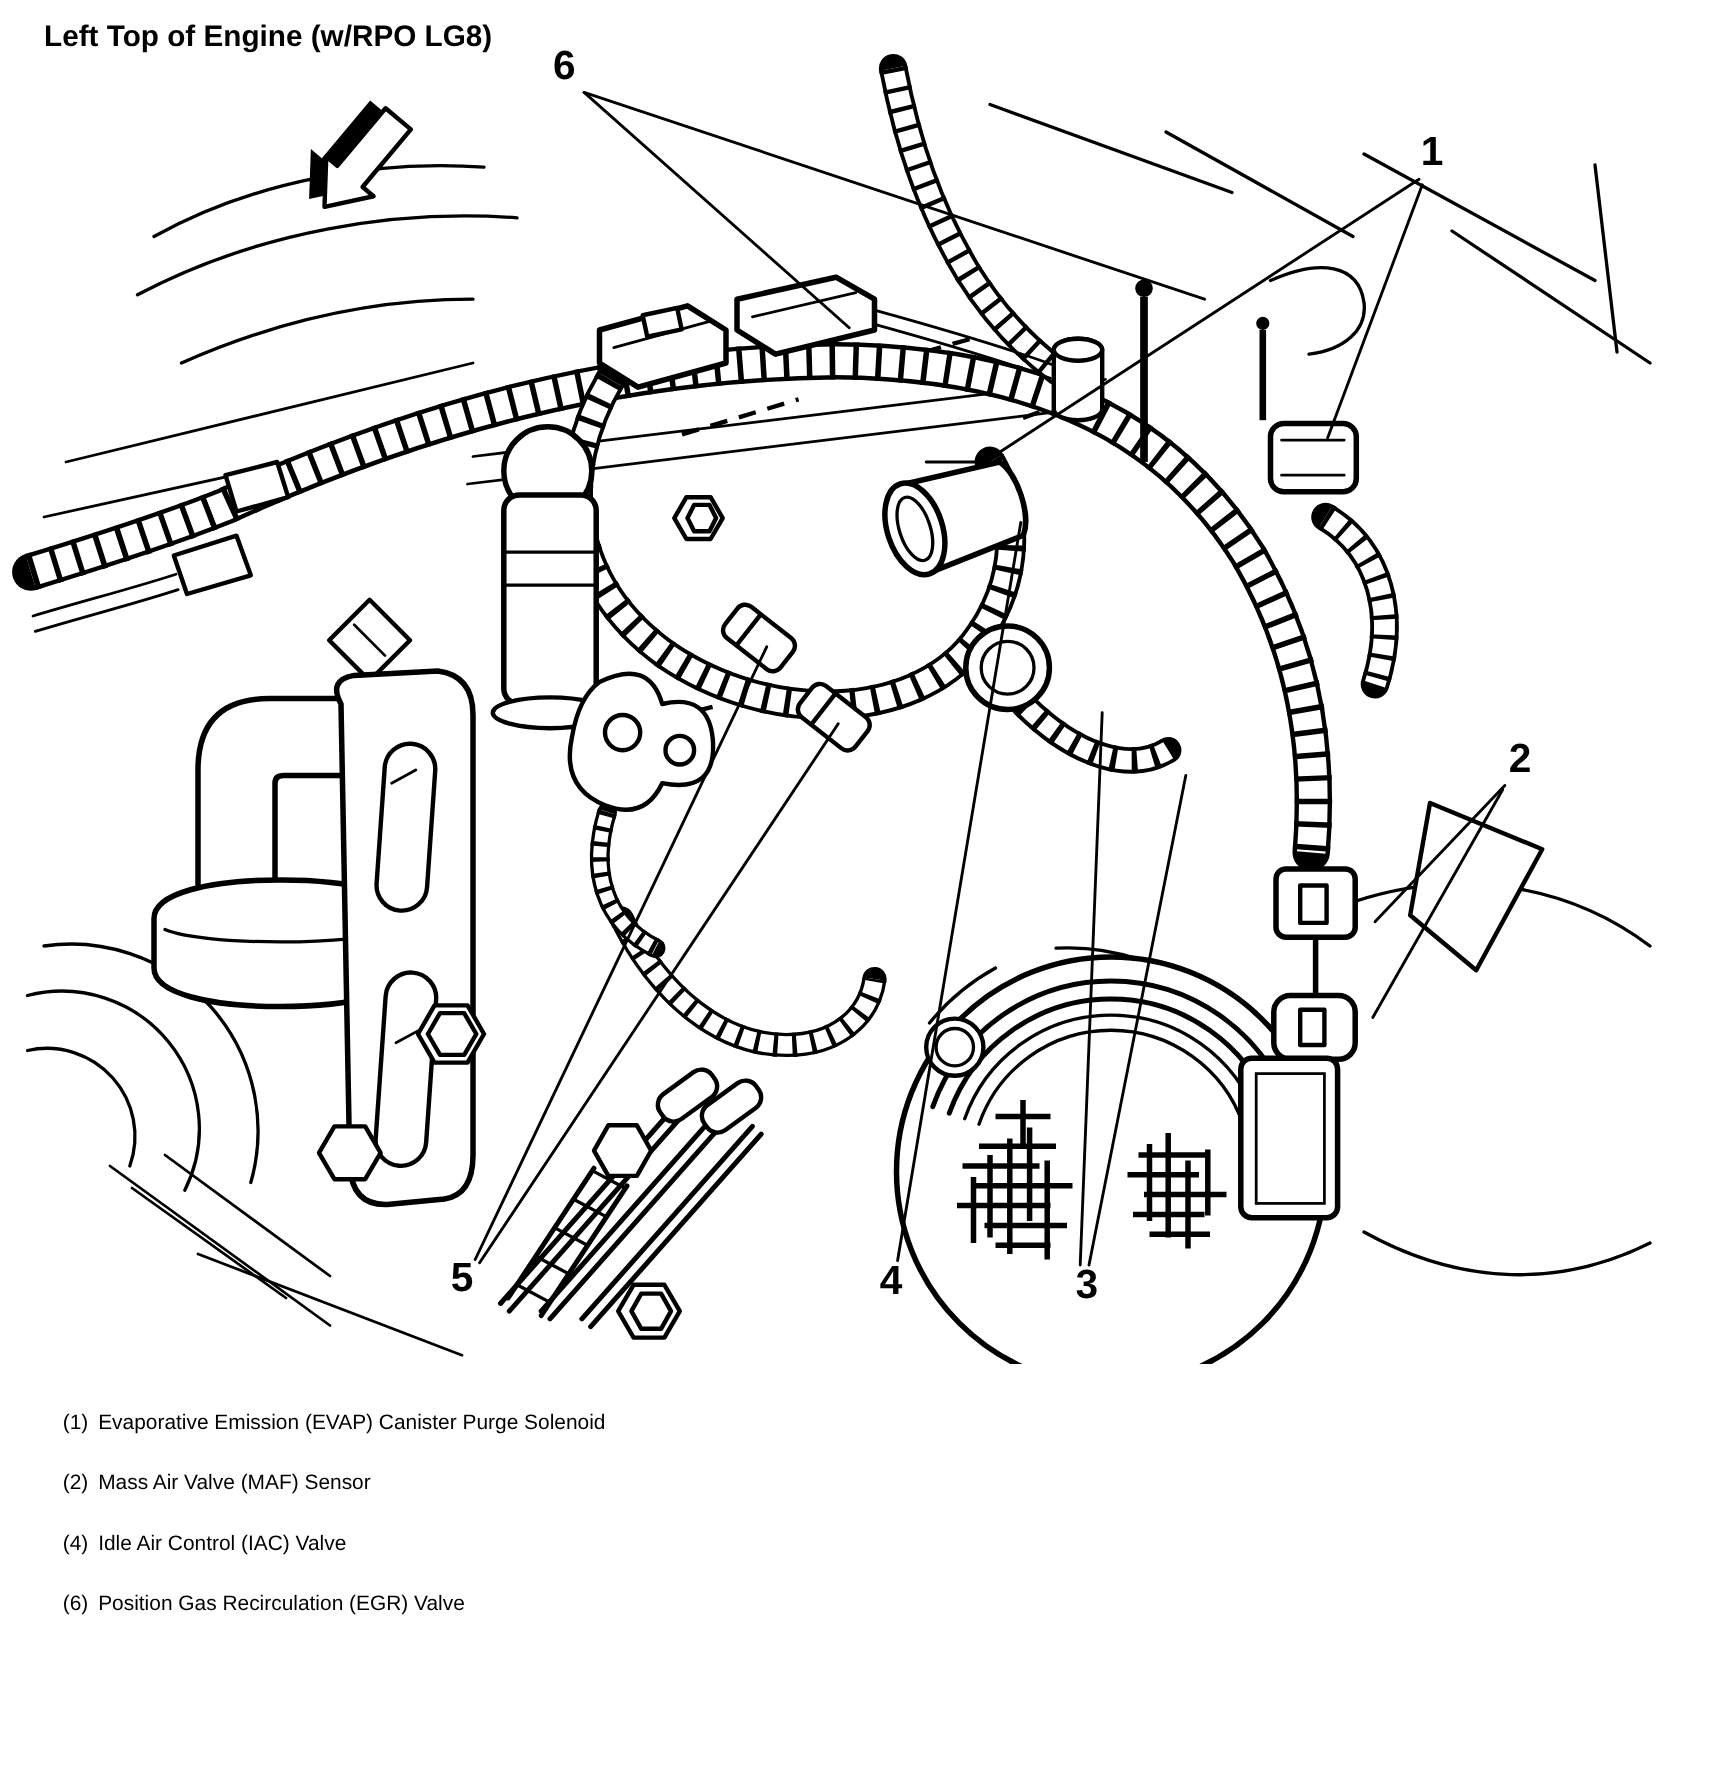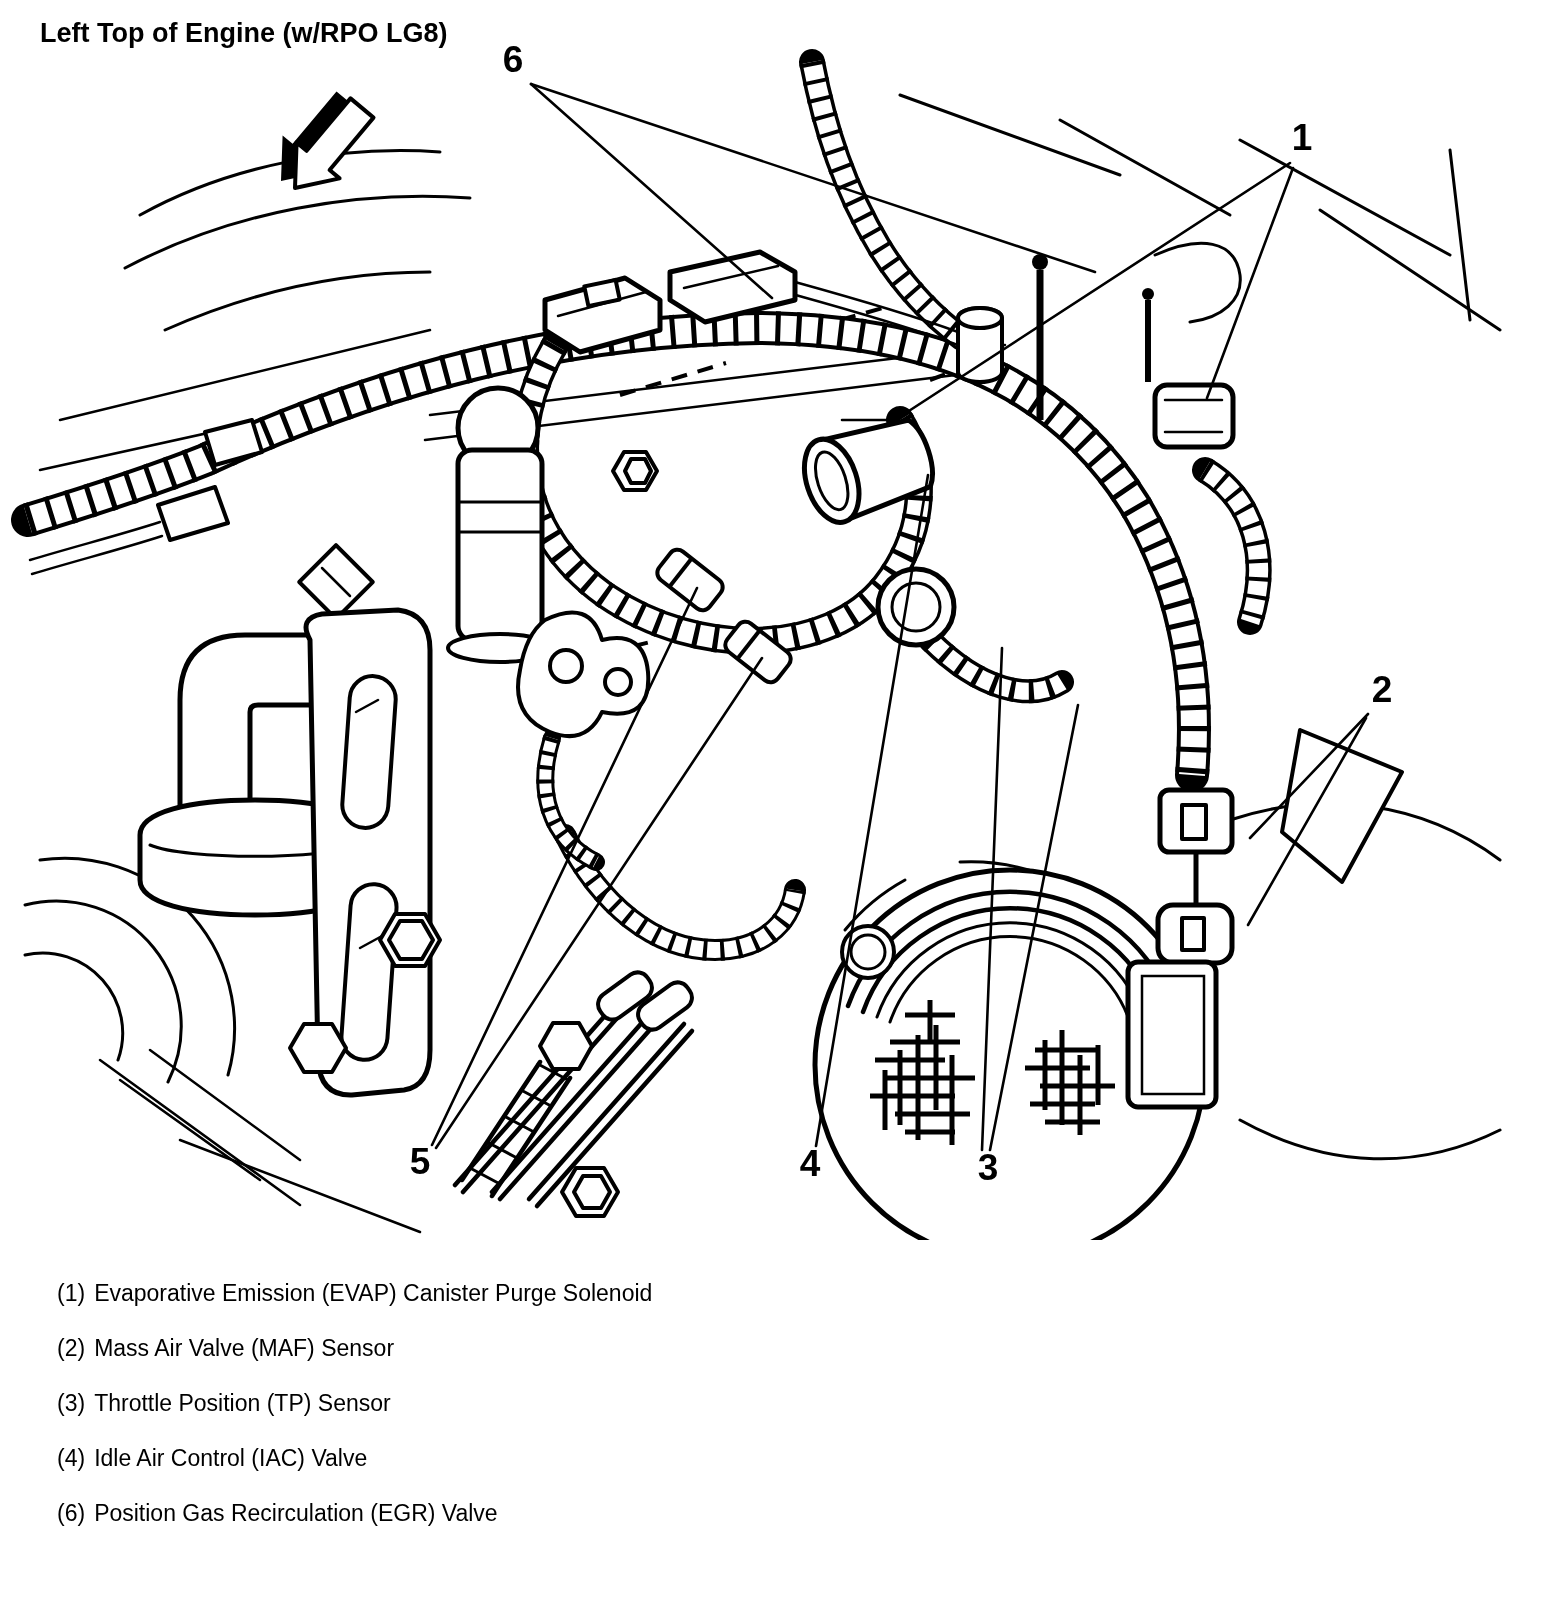--- a/index.html
+++ b/index.html
@@ -1,20 +1,20 @@
 <!DOCTYPE html>
 <html><head>
 <meta charset="utf-8">
 <style>
   html,body{margin:0;padding:0;background:#fff;}
   .page{position:relative;width:1568px;height:1612px;background:#fff;overflow:hidden;
         font-family:"Liberation Sans",sans-serif;color:#000;}
   .title{position:absolute;left:40px;top:18px;font-size:27px;font-weight:bold;white-space:nowrap;}
   .figure{position:absolute;left:0;top:0;width:1568px;height:1240px;}
-  .legend{position:absolute;left:57px;top:1266px;font-size:23px;}
+  .legend{position:absolute;left:57px;top:1266px;font-size:19px;}
   .legend .row{height:55px;line-height:55px;white-space:nowrap;}
   .legend .num{margin-right:9px;}
   
   .ln{fill:none;stroke:#000;stroke-width:3;stroke-linecap:round;}
   .ln2{fill:none;stroke:#000;stroke-width:4.5;stroke-linecap:round;}
   .thin{fill:none;stroke:#000;stroke-width:2.5;stroke-linecap:round;}
   .part{fill:#fff;stroke:#000;stroke-width:5;stroke-linejoin:round;}
   .part4{fill:#fff;stroke:#000;stroke-width:4;stroke-linejoin:round;}
   .leader{fill:none;stroke:#000;stroke-width:2.6;stroke-linecap:round;stroke-linejoin:round;}
   .hatch{stroke:#000;stroke-width:5;stroke-linecap:butt;}
@@ -297,18 +297,17 @@
 
     <g>
       <polygon points="336.5,91.4 292.6,143.8 282.6,135.4 281,181 325.6,171.4 315.6,163 359.5,110.6" fill="#000"></polygon>
       <polygon points="350.5,98.4 306.6,150.8 296.6,142.4 295,188 339.6,178.4 329.6,170 373.5,117.6" fill="#fff" stroke="#000" stroke-width="4" stroke-linejoin="round"></polygon>
     </g>
   </svg>
 
   <div class="legend">
     <div class="row"><span class="num">(1)</span><span>Evaporative Emission (EVAP) Canister Purge Solenoid</span></div>
     <div class="row"><span class="num">(2)</span><span>Mass Air Valve (MAF) Sensor</span></div>
-    <div class="row"><span class="num">(3)</span><span>Throttle Position (TP) Sensor</span></div>
     <div class="row"><span class="num">(4)</span><span>Idle Air Control (IAC) Valve</span></div>
     <div class="row"><span class="num">(6)</span><span>Position Gas Recirculation (EGR) Valve</span></div>
   </div>
 
 </div>
 
 </body></html>

